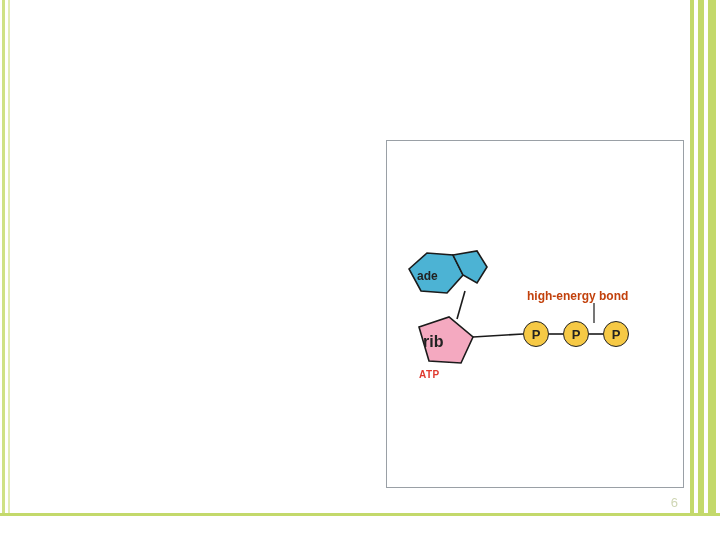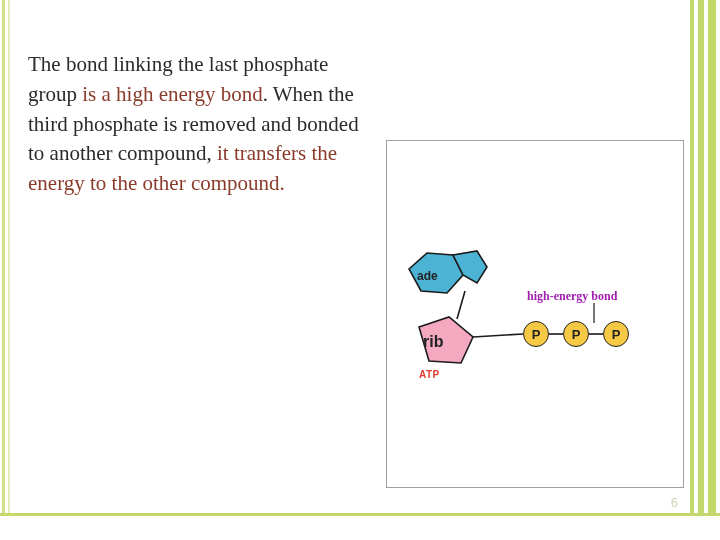--- a/index.html
+++ b/index.html
@@ -125,24 +125,24 @@
     font-family: "Liberation Sans", sans-serif;
     font-size: 10px;
     font-weight: bold;
     color: #e03a2f;
     letter-spacing: 0.5px;
   }
   .fig-label-bond {
     position: absolute;
     left: 140px;
     top: 148px;
-    font-family: Liberation Serif, serif;
+    font-family: Liberation Sans, sans-serif;
     font-size: 12px;
     font-weight: bold;
-    color: #a21caf;
+    color: #c2410c;
     white-space: nowrap;
   }
   .p-circle {
     position: absolute;
     width: 26px;
     height: 26px;
     border-radius: 50%;
     background: #f6c945;
     border: 1.5px solid #222;
     font-family: "Liberation Sans", sans-serif;
@@ -177,23 +177,20 @@
 
 <div class="edge-bars">
   <div class="bar bar-a"></div>
   <div class="bar bar-b"></div>
   <div class="bar bar-c"></div>
 </div>
 
 <div class="slide-body">
 
 
-  <div class="paragraph">
-    <span>The bond linking the last phosphate group </span><span class="hl">is a high energy bond</span><span>. When the third phosphate is removed and bonded to another compound, </span><span class="hl">it transfers the energy to the other compound.</span>
-  </div>
 
 </div>
 
 <div class="figure">
   <div class="fig-inner">
 
     <svg width="298" height="348" viewBox="0 0 298 348" style="position:absolute;left:0;top:0;">
 
       <polygon points="22,128 40,112 66,114 76,134 60,152 34,150" fill="#4cb3d4" stroke="#1b1b1b" stroke-width="1.6"></polygon>
       <polygon points="66,114 90,110 100,126 90,142 76,134" fill="#4cb3d4" stroke="#1b1b1b" stroke-width="1.6"></polygon>

